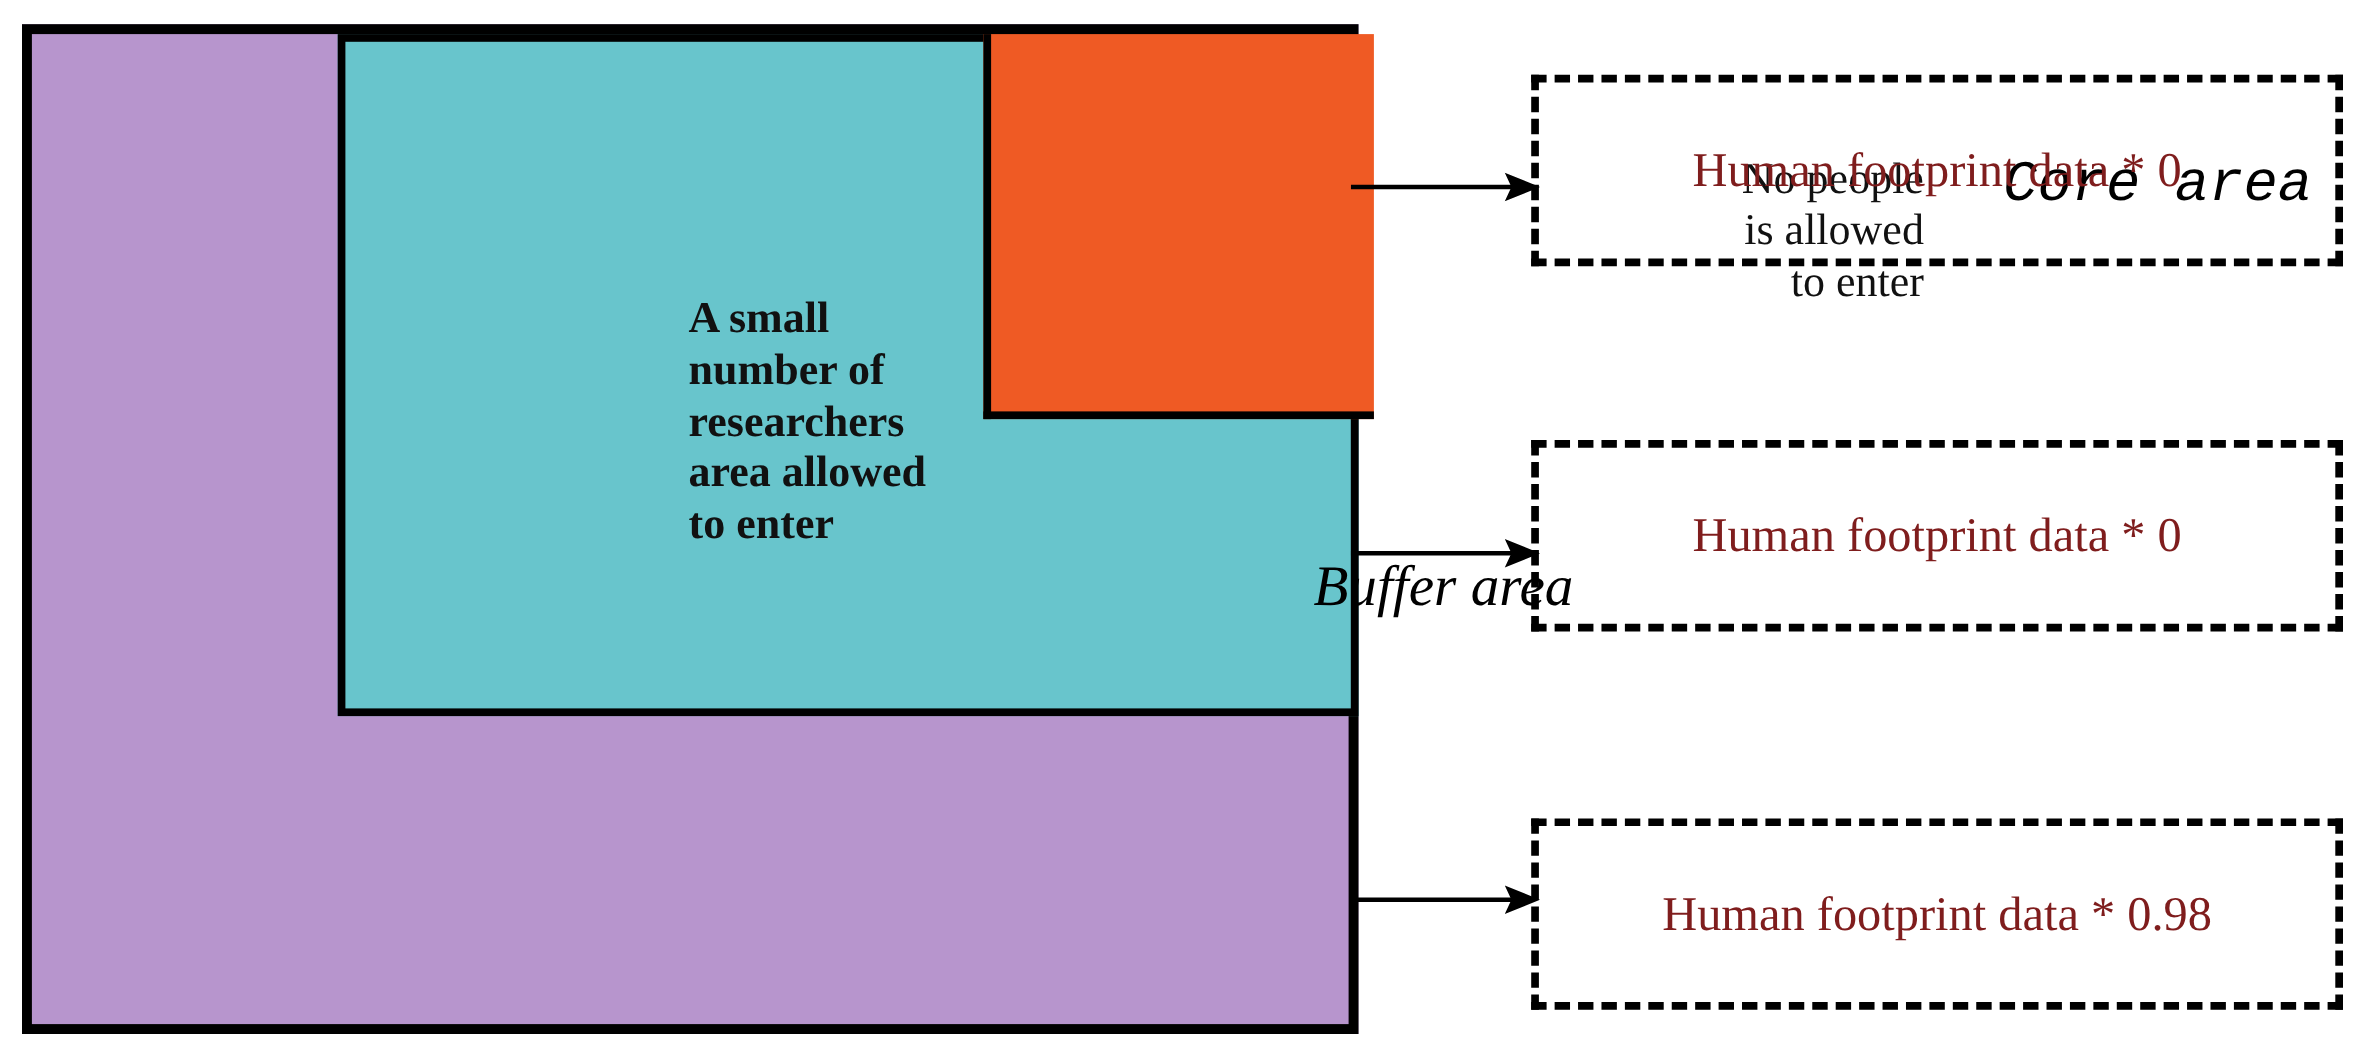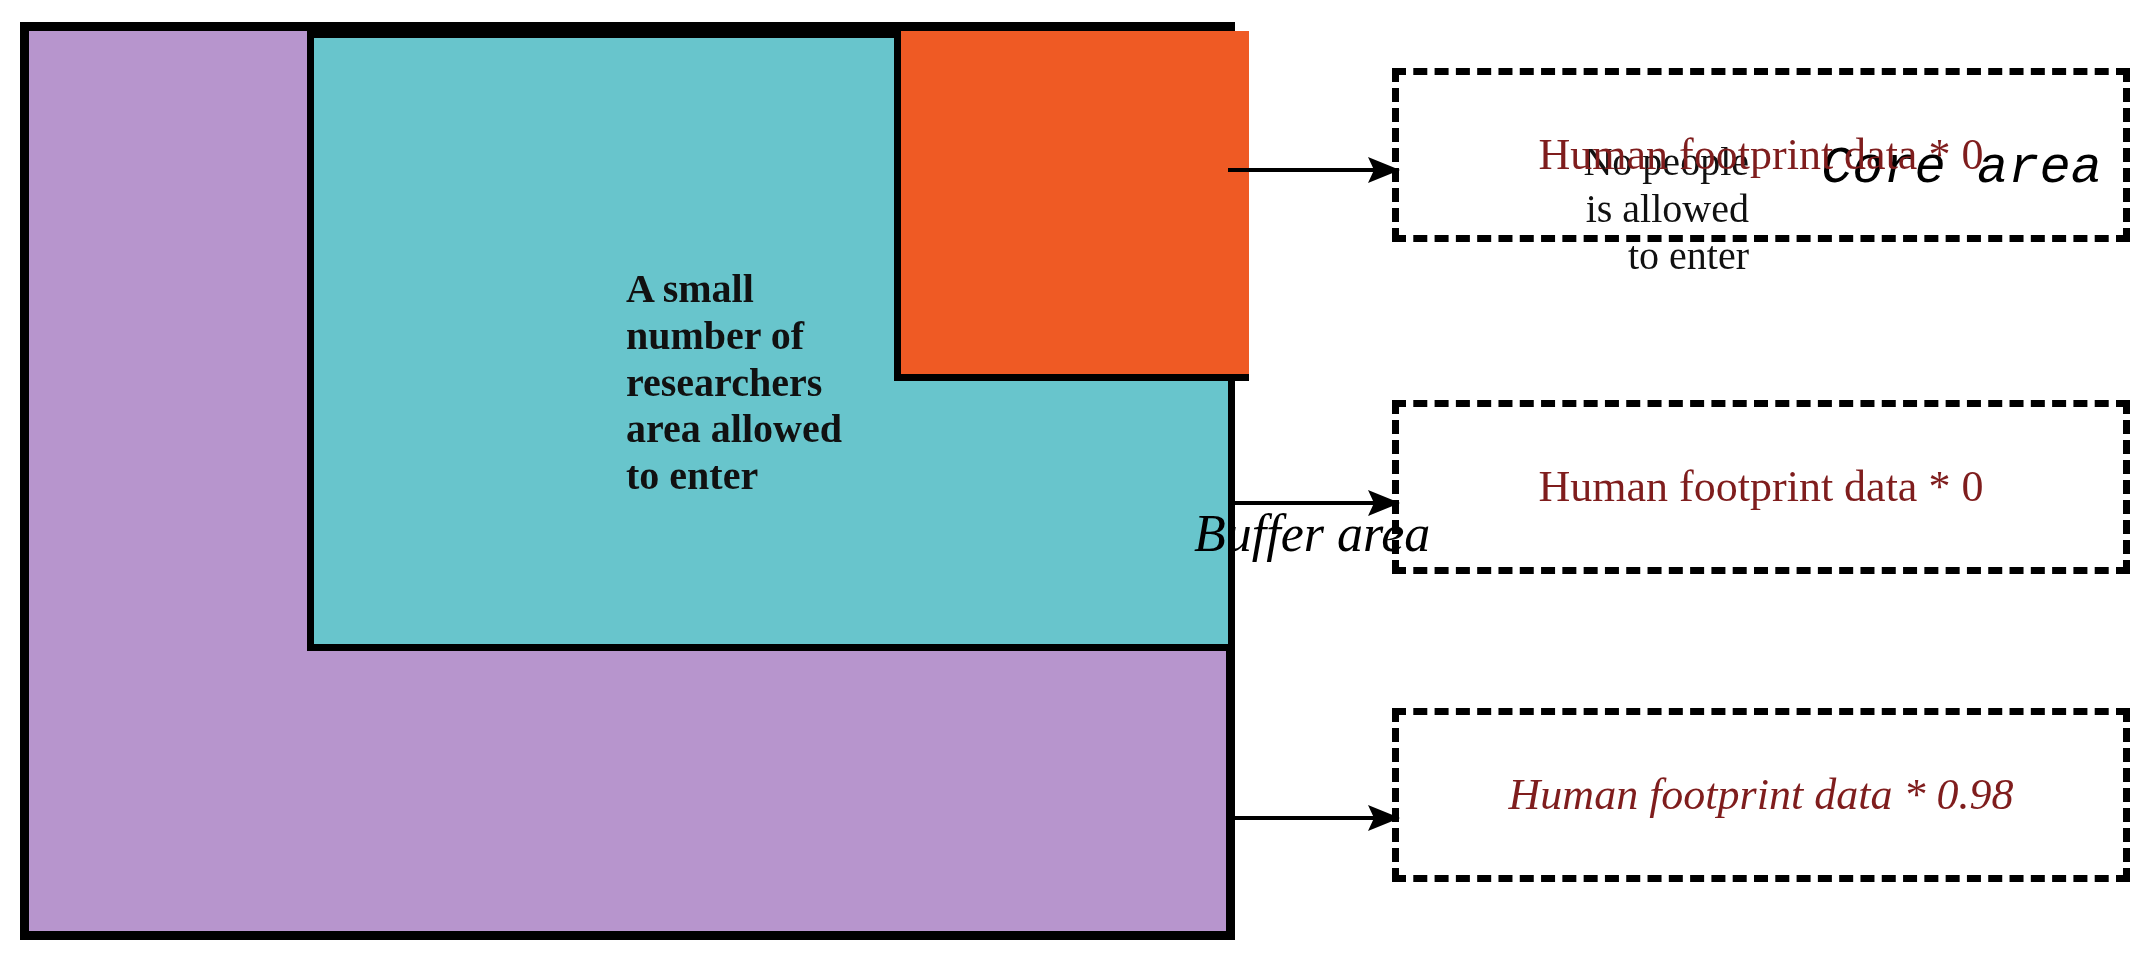--- a/index.html
+++ b/index.html
@@ -116,21 +116,21 @@
     width: 738px;
     box-sizing: border-box;
     border: 7px dashed #000000;
     background: transparent;
     display: flex;
     align-items: center;
     justify-content: center;
   }
   .result-1 { top: 68px;  height: 174px; }
   .result-2 { top: 400px; height: 174px; }
-  .result-3 { top: 708px; height: 174px; font-style: italic; }
+  .result-3 { top: 744px; height: 174px; }
 
   .result-text {
     font-size: 44px;
     line-height: 1.1;
     color: #7f1d1d;
     white-space: nowrap;
   }
 </style>
 </head>
 <body>

